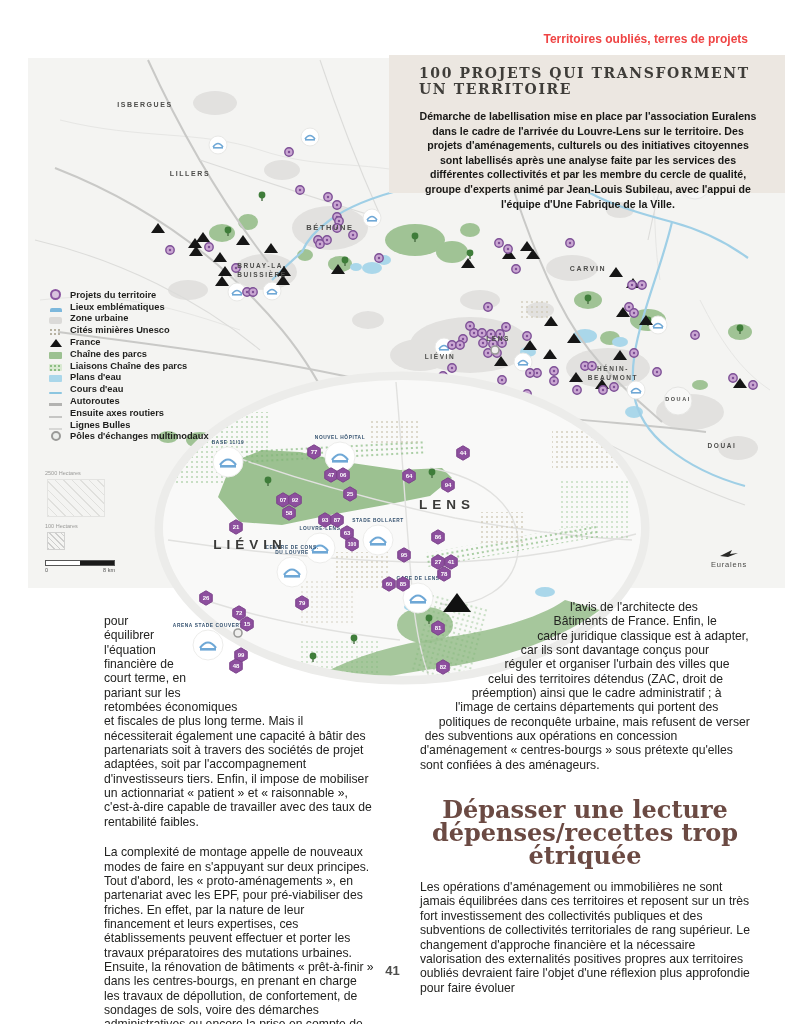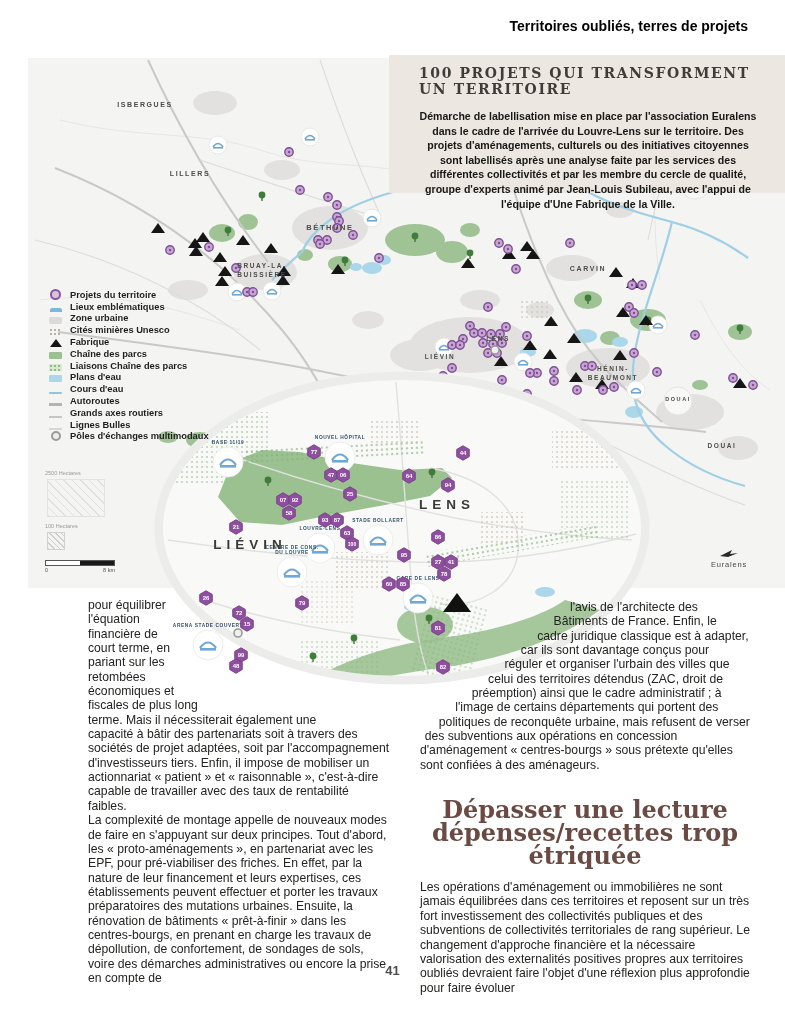--- a/index.html
+++ b/index.html
@@ -1,19 +1,19 @@
 <!DOCTYPE html>
 <html><head>
 <meta charset="utf-8">
 <style>
   html,body{margin:0;padding:0;background:#888;}
   .page{position:relative;width:785px;height:1024px;background:#ffffff;overflow:hidden;
         font-family:"Liberation Sans",sans-serif;color:#1d1d1b;}
   
-  .hdr{position:absolute;top:18px;right:37px;font-size:14px;font-weight:bold;color:#000000;}
+  .hdr{position:absolute;top:32px;right:37px;font-size:12px;font-weight:bold;color:#ef4444;}
   
   #mapsvg{position:absolute;left:0;top:0;width:785px;height:700px;}
   
   .infobox{position:absolute;left:389px;top:55px;width:396px;height:138px;background:#ece7e1;
            box-sizing:border-box;padding:8px 14px 8px 16px;z-index:3;}
   .infobox h2{margin:2px 0 6px 14px;font-family:"DejaVu Serif",serif;font-weight:700;
               font-size:14px;letter-spacing:1.6px;color:#3f3d39;}
   .infobox p{margin:12px;font-size:10.6px;font-weight:bold;line-height:14.6px;text-align:center;color:#181816;}
   
   .legend{position:absolute;left:40px;top:281px;z-index:2;list-style:none;margin:8px;padding:0;}
@@ -42,21 +42,21 @@
            background:repeating-linear-gradient(45deg,#c5c5c3 0 1px,transparent 1px 4px);}
   .sbar{width:68px;height:4px;border:1px solid #555;display:flex;}
   .sbar .w{flex:1;background:#fff;} .sbar .b{flex:1;background:#1a1a1a;}
   .slabels{display:flex;justify-content:space-between;width:70px;color:#555;font-size:5.5px;margin-top:1px;}
   
   .credit{position:absolute;right:38px;top:548px;z-index:2;text-align:center;color:#4a4a48;
           font-size:7.5px;letter-spacing:.8px;}
   
   .colL{position:absolute;left:88px;top:598px;width:302px;z-index:4;font-size:12.2px;line-height:14.35px;color:#232321;}
   .colR{position:absolute;left:420px;top:600px;width:330px;z-index:4;font-size:12.2px;line-height:14.35px;color:#232321;}
-  .colL p{margin:0;} .colR p{margin:0;}
+  .colL p{margin:16px;} .colR p{margin:0;}
   .wrapL{float:right;width:220px;height:118px;
          shape-outside:polygon(0px 0px,220px 0px,220px 118px,150px 112px,60px 100px,25px 85px,8px 60px,0px 20px);}
   .wrapR{float:left;width:150px;height:140px;shape-outside:polygon(0px 0px,150px 0px,6px 126px,0px 140px);}
   .colR .heading{font-family:"DejaVu Serif",serif;font-weight:bold;font-size:24px;line-height:23px;
                  text-align:center;color:#6b4a43;margin:26px 0 13px 0;}
   
   .footer{position:absolute;left:0;right:0;top:963px;text-align:center;z-index:4;}
   .footer .pg{font-size:13px;font-weight:bold;color:#4d4d4b;}
   .footer .mag{font-size:14.5px;font-weight:bold;letter-spacing:.3px;}
   .footer .mag .m1{color:#e0175c;} .footer .mag .m2{color:#161614;font-size:11px;font-weight:bold;}
@@ -803,21 +803,21 @@
       <li>
         <span class="ic ic-urban"><i></i></span>
         <span class="lab">Zone urbaine</span>
       </li>
       <li>
         <span class="ic ic-unesco"><i></i></span>
         <span class="lab">Cités minières Unesco</span>
       </li>
       <li>
         <span class="ic ic-terril"><i></i></span>
-        <span class="lab">Fabrique</span>
+        <span class="lab">France</span>
       </li>
       <li>
         <span class="ic ic-park"><i></i></span>
         <span class="lab">Chaîne des parcs</span>
       </li>
       <li>
         <span class="ic ic-link"><i></i></span>
         <span class="lab">Liaisons Chaîne des parcs</span>
       </li>
       <li>
@@ -827,21 +827,21 @@
       <li>
         <span class="ic ic-stream"><i></i></span>
         <span class="lab">Cours d'eau</span>
       </li>
       <li>
         <span class="ic ic-highway"><i></i></span>
         <span class="lab">Autoroutes</span>
       </li>
       <li>
         <span class="ic ic-road"><i></i></span>
-        <span class="lab">Grands axes routiers</span>
+        <span class="lab">Ensuite axes routiers</span>
       </li>
       <li>
         <span class="ic ic-bus"><i></i></span>
         <span class="lab">Lignes Bulles</span>
       </li>
       <li>
         <span class="ic ic-pole"><i></i></span>
         <span class="lab">Pôles d'échanges multimodaux</span>
       </li>
     </ul>

